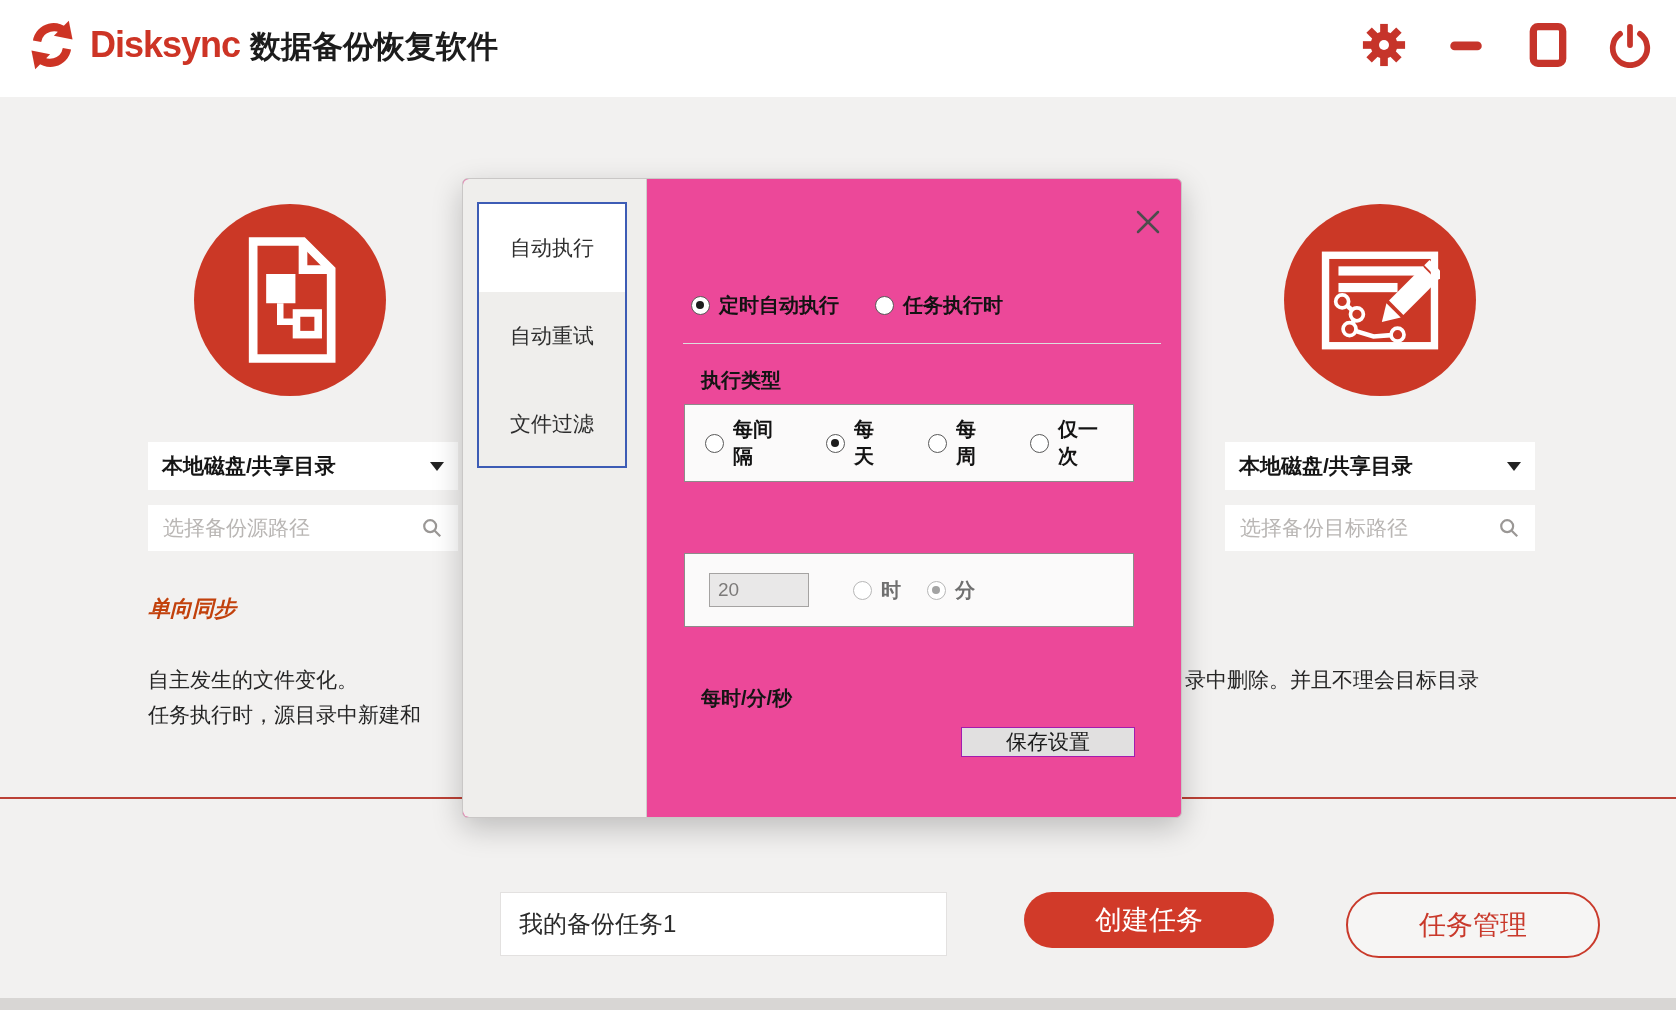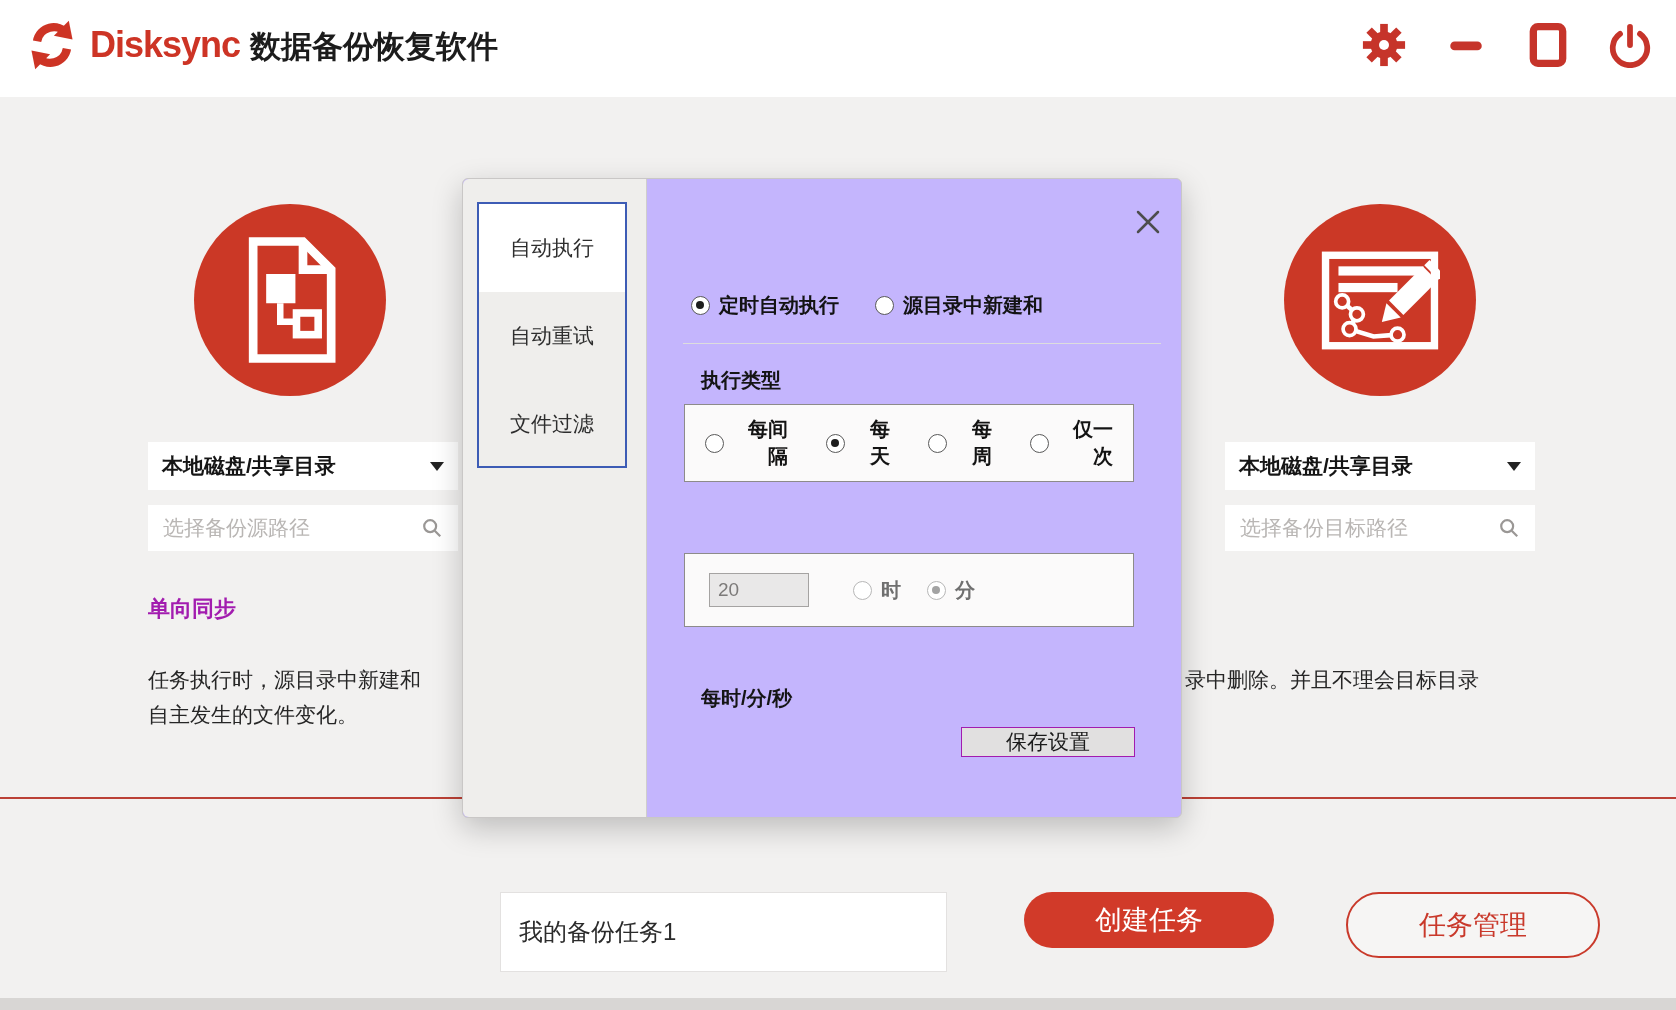--- a/index.html
+++ b/index.html
@@ -14,33 +14,33 @@
   .win-icons { position:absolute; right:20px; top:14px; height:62px; display:flex; align-items:center; gap:30px; }
   .win-btn { width:52px; height:52px; display:flex; align-items:center; justify-content:center; cursor:pointer; }
 
   
   .big-circle { position:absolute; width:192px; height:192px; border-radius:50%; background:#cb3826; display:flex; align-items:center; justify-content:center; }
   .dropdown { position:absolute; width:310px; height:48px; background:#ffffff; display:flex; align-items:center; padding:0 14px; font-size:21px; font-weight:600; color:#151515; }
   .dropdown .caret { margin-left:auto; width:0; height:0; border-left:7px solid transparent; border-right:7px solid transparent; border-top:9px solid #222; }
   .path-input { position:absolute; width:310px; height:46px; background:#ffffff; display:flex; align-items:center; padding:0 15px; font-size:21px; color:#b9b6b4; }
   .path-input .mag { margin-left:auto; }
 
-  .mode-title { position:absolute; font-size:22px; color:#a21caf; font-weight:600; }
+  .mode-title { position:absolute; font-size:22px; color:#c2410c; font-weight:600;font-style:italic; }
   .desc { position:absolute; font-size:21px; color:#262626; line-height:35px; }
 
   .red-line { position:absolute; left:0; top:797px; width:1676px; height:2px; background:#bb4136; }
   .bottom-strip { position:absolute; left:0; top:998px; width:1676px; height:12px; background:#d8d6d4; }
 
   
-  .task-input { position:absolute; left:500px; top:892px; width:447px; height:80px; background:#ffffff; border:1px solid #e3e1e0; display:flex; align-items:center; padding:0 18px; font-size:24px; color:#2b2b2b; }
+  .task-input { position:absolute; left:500px; top:892px; width:447px; height:64px; background:#ffffff; border:1px solid #e3e1e0; display:flex; align-items:center; padding:0 18px; font-size:24px; color:#2b2b2b; }
   .btn-create { position:absolute; left:1024px; top:892px; width:250px; height:56px; background:#d13a29; border-radius:34px; color:#ffffff; font-size:27px; display:flex; align-items:center; justify-content:center; cursor:pointer; }
   .btn-manage { position:absolute; left:1346px; top:892px; width:254px; height:66px; background:#f6f5f4; border:2px solid #c93a2b; border-radius:34px; color:#c9392b; font-size:27px; display:flex; align-items:center; justify-content:center; cursor:pointer; }
 
   
-  .dialog { position:absolute; left:462px; top:178px; width:720px; height:640px; background:#c4b5fd; border:1px solid #c9c7c6; border-radius:6px; box-shadow:0 10px 30px rgba(0,0,0,.22); z-index:10;text-align:right; }
+  .dialog { position:absolute; left:462px; top:178px; width:720px; height:640px; background:#ec4899; border:1px solid #c9c7c6; border-radius:6px; box-shadow:0 10px 30px rgba(0,0,0,.22); z-index:10; }
   .dlg-side { position:absolute; left:0; top:0; width:183px; height:638px; background:#efeeec; border-radius:6px 0 0 6px; }
   .dlg-divider { position:absolute; left:183px; top:0; width:1px; height:638px; background:#cfcdcc; }
   .tab-box { position:absolute; left:14px; top:23px; width:150px; height:266px; border:2px solid #3d5cb5; }
   .tab { width:100%; height:88px; display:flex; align-items:center; justify-content:center; font-size:21px; color:#2e2e2e; cursor:pointer; }
   .tab.selected { background:#ffffff; }
   .dlg-close { position:absolute; left:668px; top:26px; width:34px; height:34px; display:flex; align-items:center; justify-content:center; cursor:pointer; }
 
   .radio { display:inline-flex; align-items:center; gap:9px; font-size:20px; color:#131313; font-weight:600; cursor:pointer; }
   .rdot { width:19px; height:19px; border-radius:50%; border:1.5px solid #595959; background:#fff; position:relative; flex:none; }
   .radio.checked .rdot::after { content:""; position:absolute; left:4px; top:4px; width:8px; height:8px; border-radius:50%; background:#1d1d1d; }
@@ -154,22 +154,22 @@
 <div class="path-input" style="left:1225px; top:505px;">
   <span>选择备份目标路径</span>
   <svg class="mag" width="22" height="22" viewBox="0 0 24 24">
     <circle cx="10" cy="10" r="6.5" fill="none" stroke="#9a9795" stroke-width="2.4"></circle>
     <line x1="15" y1="15" x2="21" y2="21" stroke="#9a9795" stroke-width="2.4"></line>
   </svg>
 </div>
 
 <div class="mode-title" style="left:148px; top:594px;">单向同步</div>
 <div class="desc" style="left:148px; top:662px; width:330px;">
+  <div>自主发生的文件变化。</div>
   <div>任务执行时，源目录中新建和</div>
-  <div>自主发生的文件变化。</div>
 </div>
 <div class="desc" style="left:1185px; top:662px; width:470px;">录中删除。并且不理会目标目录</div>
 
 <div class="red-line"></div>
 <div class="bottom-strip"></div>
 
 <div class="task-input">
   <span>我的备份任务1</span>
 </div>
 <div class="btn-create">创建任务</div>
@@ -192,21 +192,21 @@
     </svg>
   </div>
 
   <div class="mode-row">
     <label class="radio checked">
       <span class="rdot"></span>
       <span>定时自动执行</span>
     </label>
     <label class="radio">
       <span class="rdot"></span>
-      <span>源目录中新建和</span>
+      <span>任务执行时</span>
     </label>
   </div>
 
   <div class="dlg-sep"></div>
 
   <div class="sec-label" style="left:238px; top:188px;">执行类型</div>
   <div class="group-box type-box">
     <label class="radio">
       <span class="rdot"></span>
       <span>每间隔</span>

